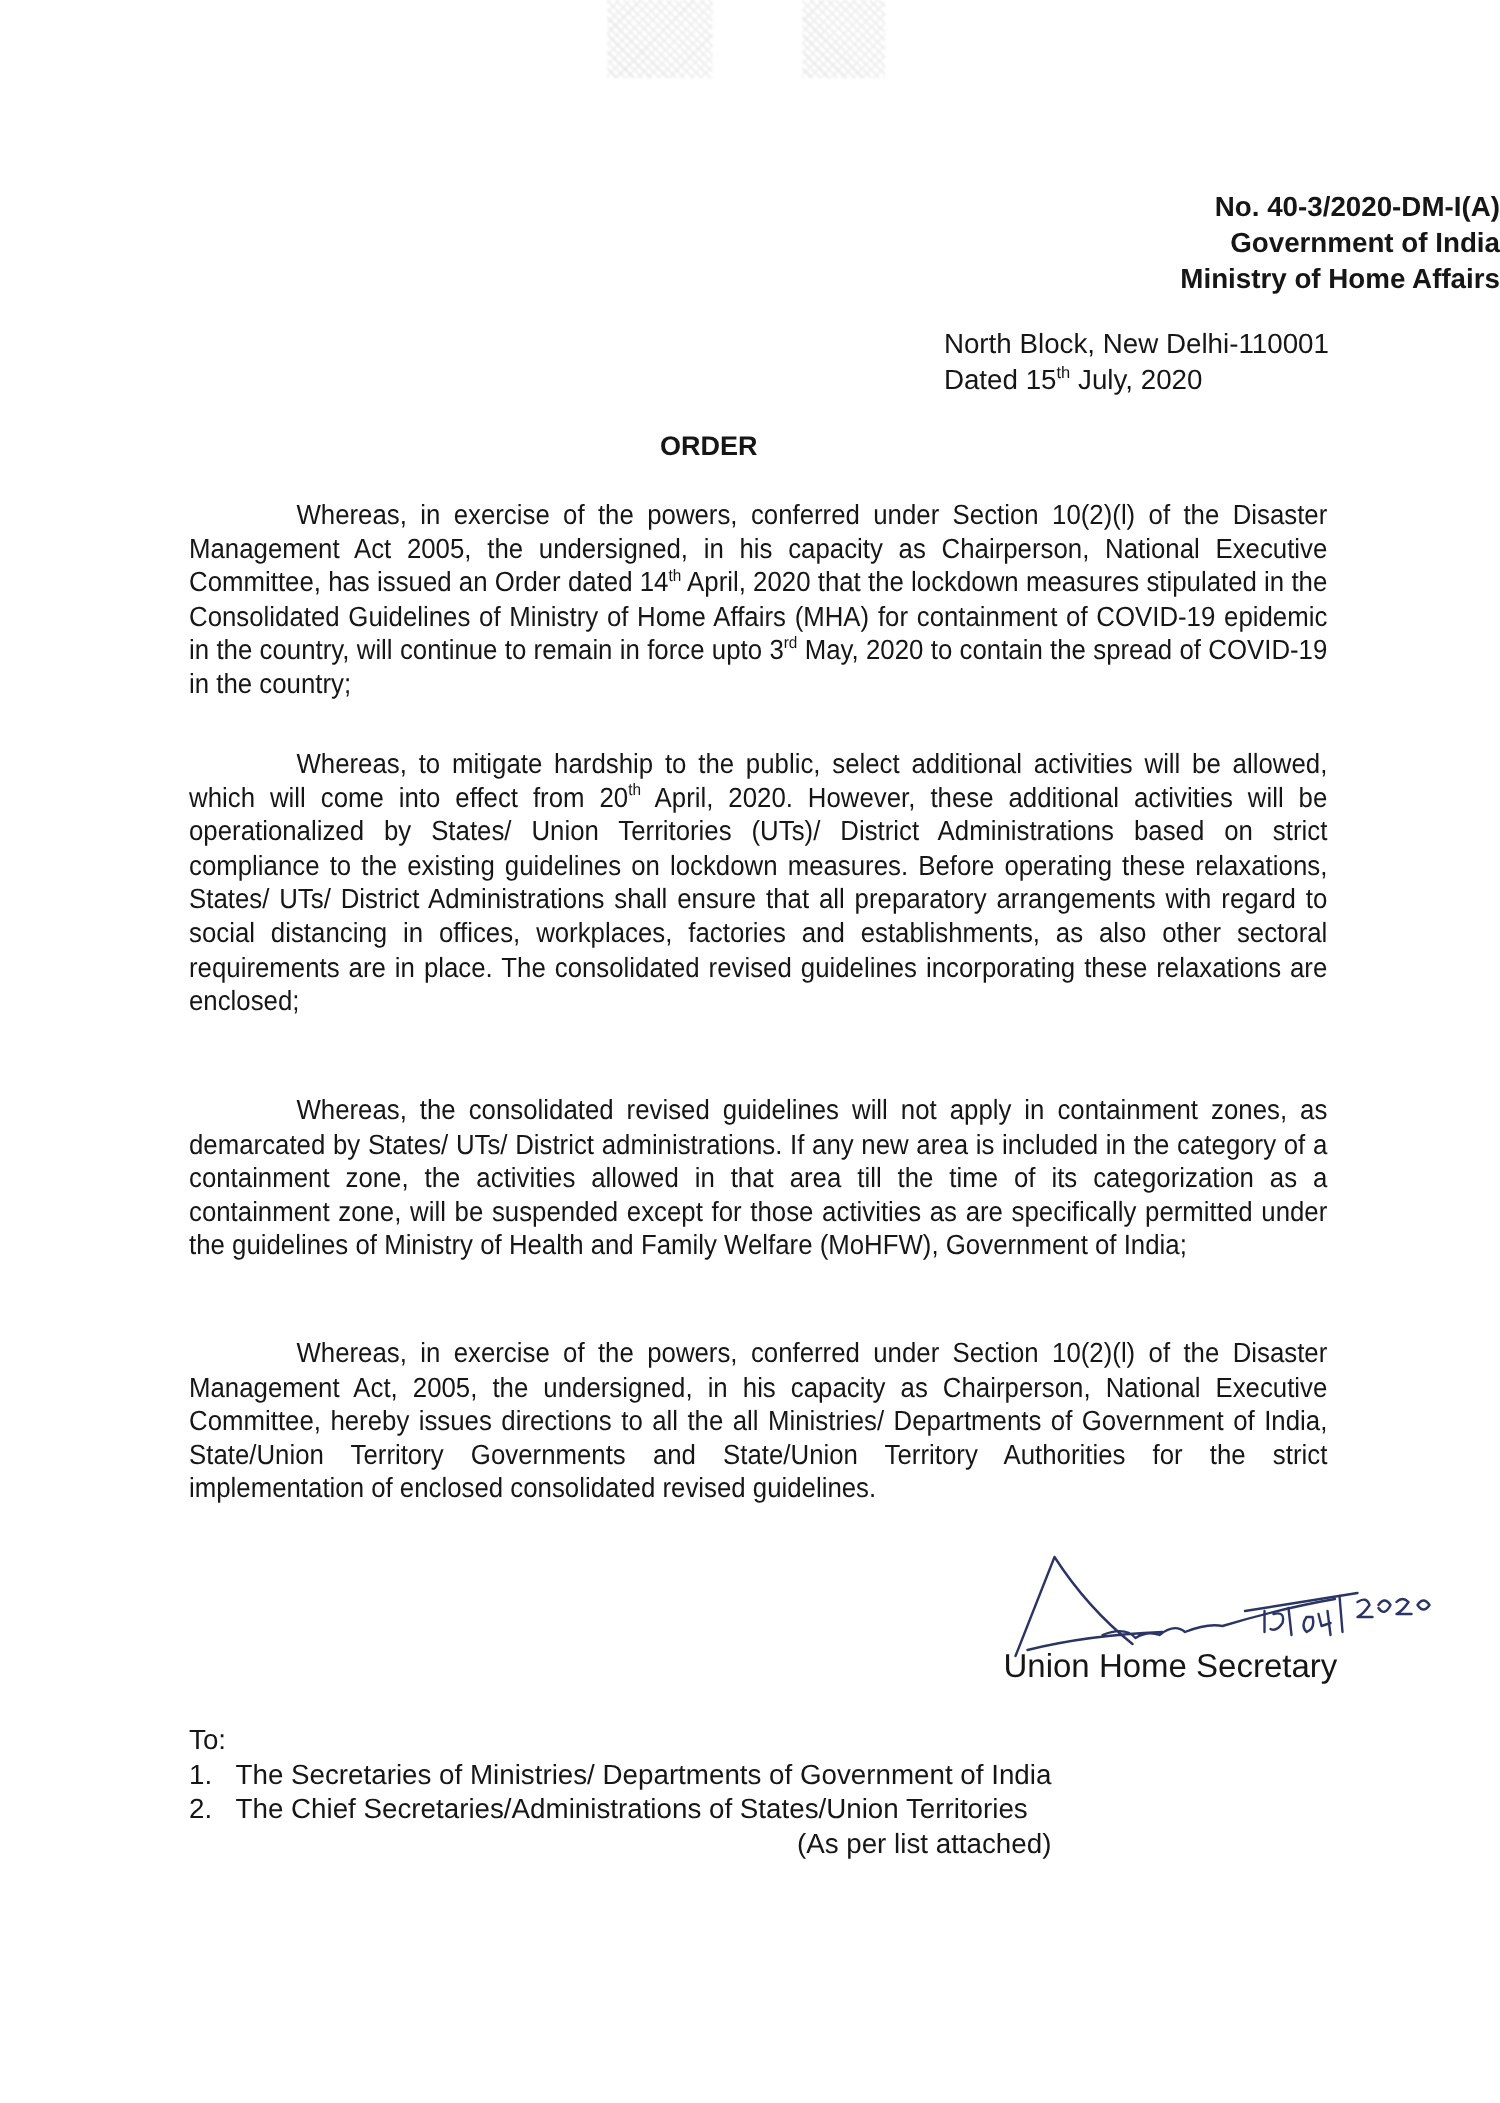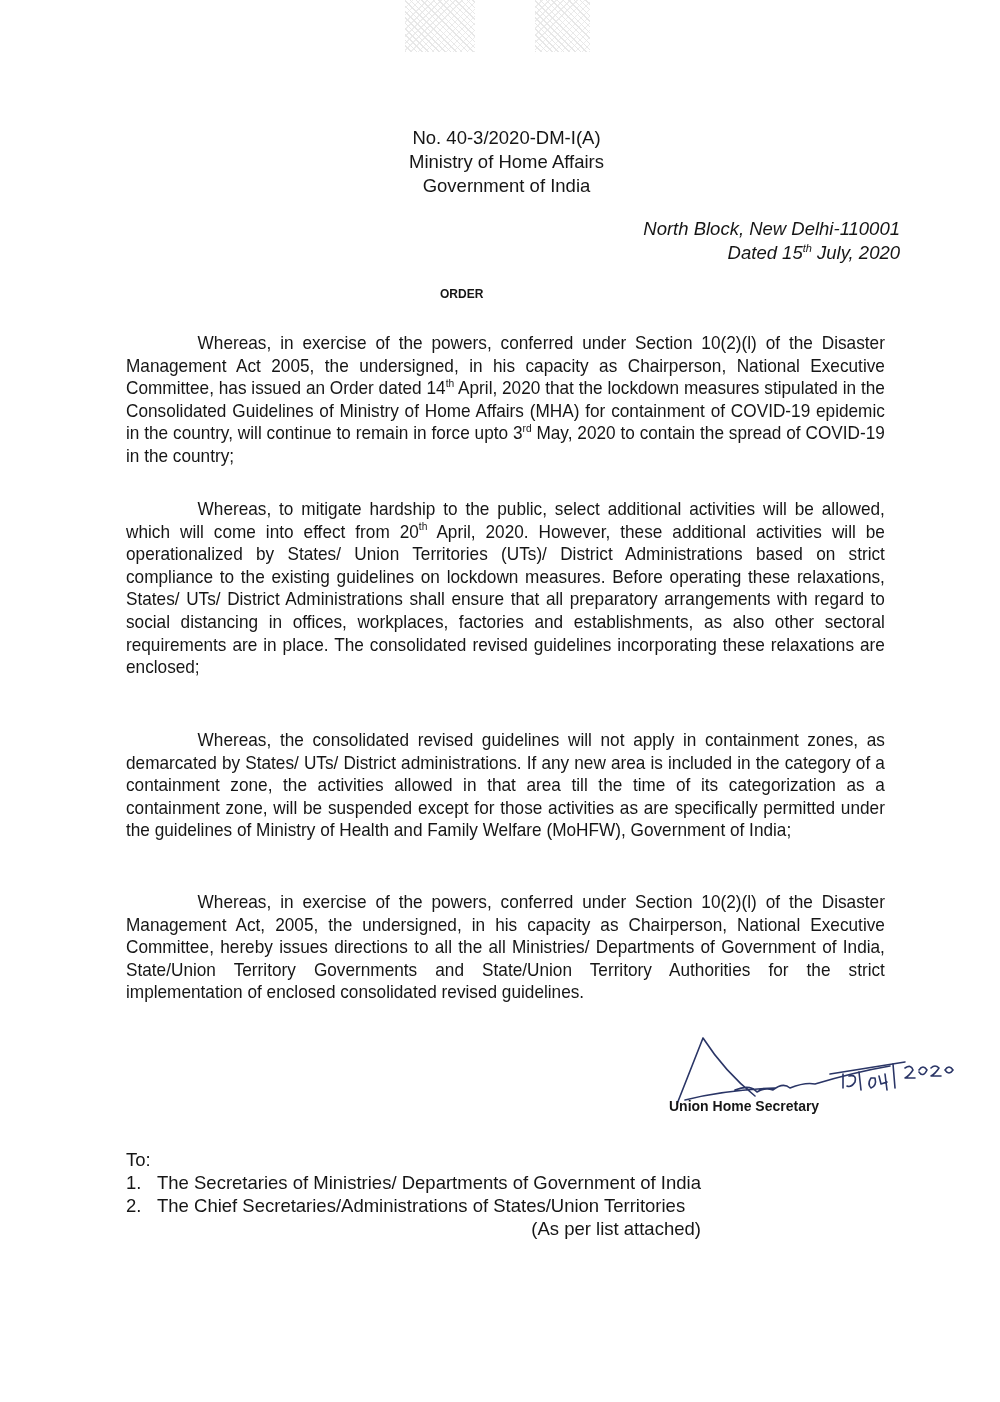--- a/index.html
+++ b/index.html
@@ -6,47 +6,47 @@
     body {
       width: 1000px; height: 1402px; background: #ffffff; position: relative; overflow: hidden;
       font-family: "Liberation Sans", sans-serif; color: #161616;
     }
     .stamp { position: absolute; top: 0; height: 52px; width: 70px; opacity: 0.35;
       background: repeating-linear-gradient(45deg, #bbb 0 1px, transparent 1px 4px),
                   repeating-linear-gradient(-45deg, #ccc 0 1px, transparent 1px 5px);
       filter: blur(0.6px); }
     .stamp.l { left: 405px; }
     .stamp.r { left: 535px; width: 55px; }
-    .header { position: absolute; top: 126px; left: 0; width: 1000px; text-align: center;
-      font-weight: normal; font-size: 18.5px; line-height: 24px; }
+    .header { position: absolute; top: 126px; left: 0; width: 1000px; text-align: right;
+      font-weight: bold; font-size: 18.5px; line-height: 24px; }
     .header div { padding-left: 13px; }
-    .address { position: absolute; top: 217px; right: 100px; text-align: right; font-size: 18.5px; line-height: 24px; font-style: italic; }
+    .address { position: absolute; top: 217px; right: 114px; text-align: left; font-size: 18.5px; line-height: 24px; }
     sup { font-size: 11px; line-height: 0; vertical-align: super; margin-top: 38px; }
-    .order-title { position: absolute; top: 287px; left: 440px; font-weight: bold; font-size: 12px; }
+    .order-title { position: absolute; top: 287px; left: 440px; font-weight: bold; font-size: 18px; }
     .para { position: absolute; left: 126px; width: 759px; font-size: 18.5px; line-height: 22.6px;
       text-align: justify; text-indent: 77px; transform: scaleX(0.93); transform-origin: left top; width: 816px; }
     .p1 { top: 332px; } .p2 { top: 498px; } .p3 { top: 729px; } .p4 { top: 891px; }
     .sig { position: absolute; left: 665px; top: 1032px; width: 300px; height: 90px; }
-    .sig-title { position: absolute; left: 669px; top: 1098px; font-weight: bold; font-size: 14px; }
+    .sig-title { position: absolute; left: 669px; top: 1098px; font-weight: normal; font-size: 22px; }
     .to { position: absolute; left: 126px; top: 1148px; font-size: 18.5px; line-height: 23px; }
     .to-label { font-weight: normal; }
     .to-item { display: flex; }
     .to-item .n { width: 31px; }
     .to-note { padding-left: 31px; text-align: right; }
   </style>
 </head>
 <body>
 
 <div class="stamp l"></div>
 <div class="stamp r"></div>
 
 <div class="header">
   <div>No. 40-3/2020-DM-I(A)</div>
+  <div>Government of India</div>
   <div>Ministry of Home Affairs</div>
-  <div>Government of India</div>
 </div>
 
 <div class="address">
   <div>North Block, New Delhi-110001</div>
   <div><span>Dated 15</span><sup>th</sup><span> July, 2020</span></div>
 </div>
 
 <div class="order-title">ORDER</div>
 
 <div class="para p1"><span>Whereas, in exercise of the powers, conferred under Section 10(2)(l) of the Disaster Management Act 2005, the undersigned, in his capacity as Chairperson, National Executive Committee, has issued an Order dated 14</span><sup>th</sup><span> April, 2020  that the lockdown measures stipulated in the Consolidated Guidelines of Ministry of Home Affairs (MHA) for containment of COVID-19 epidemic in the country, will continue to remain in force upto 3</span><sup>rd</sup><span> May, 2020 to contain the spread of COVID-19 in the country;</span></div>

